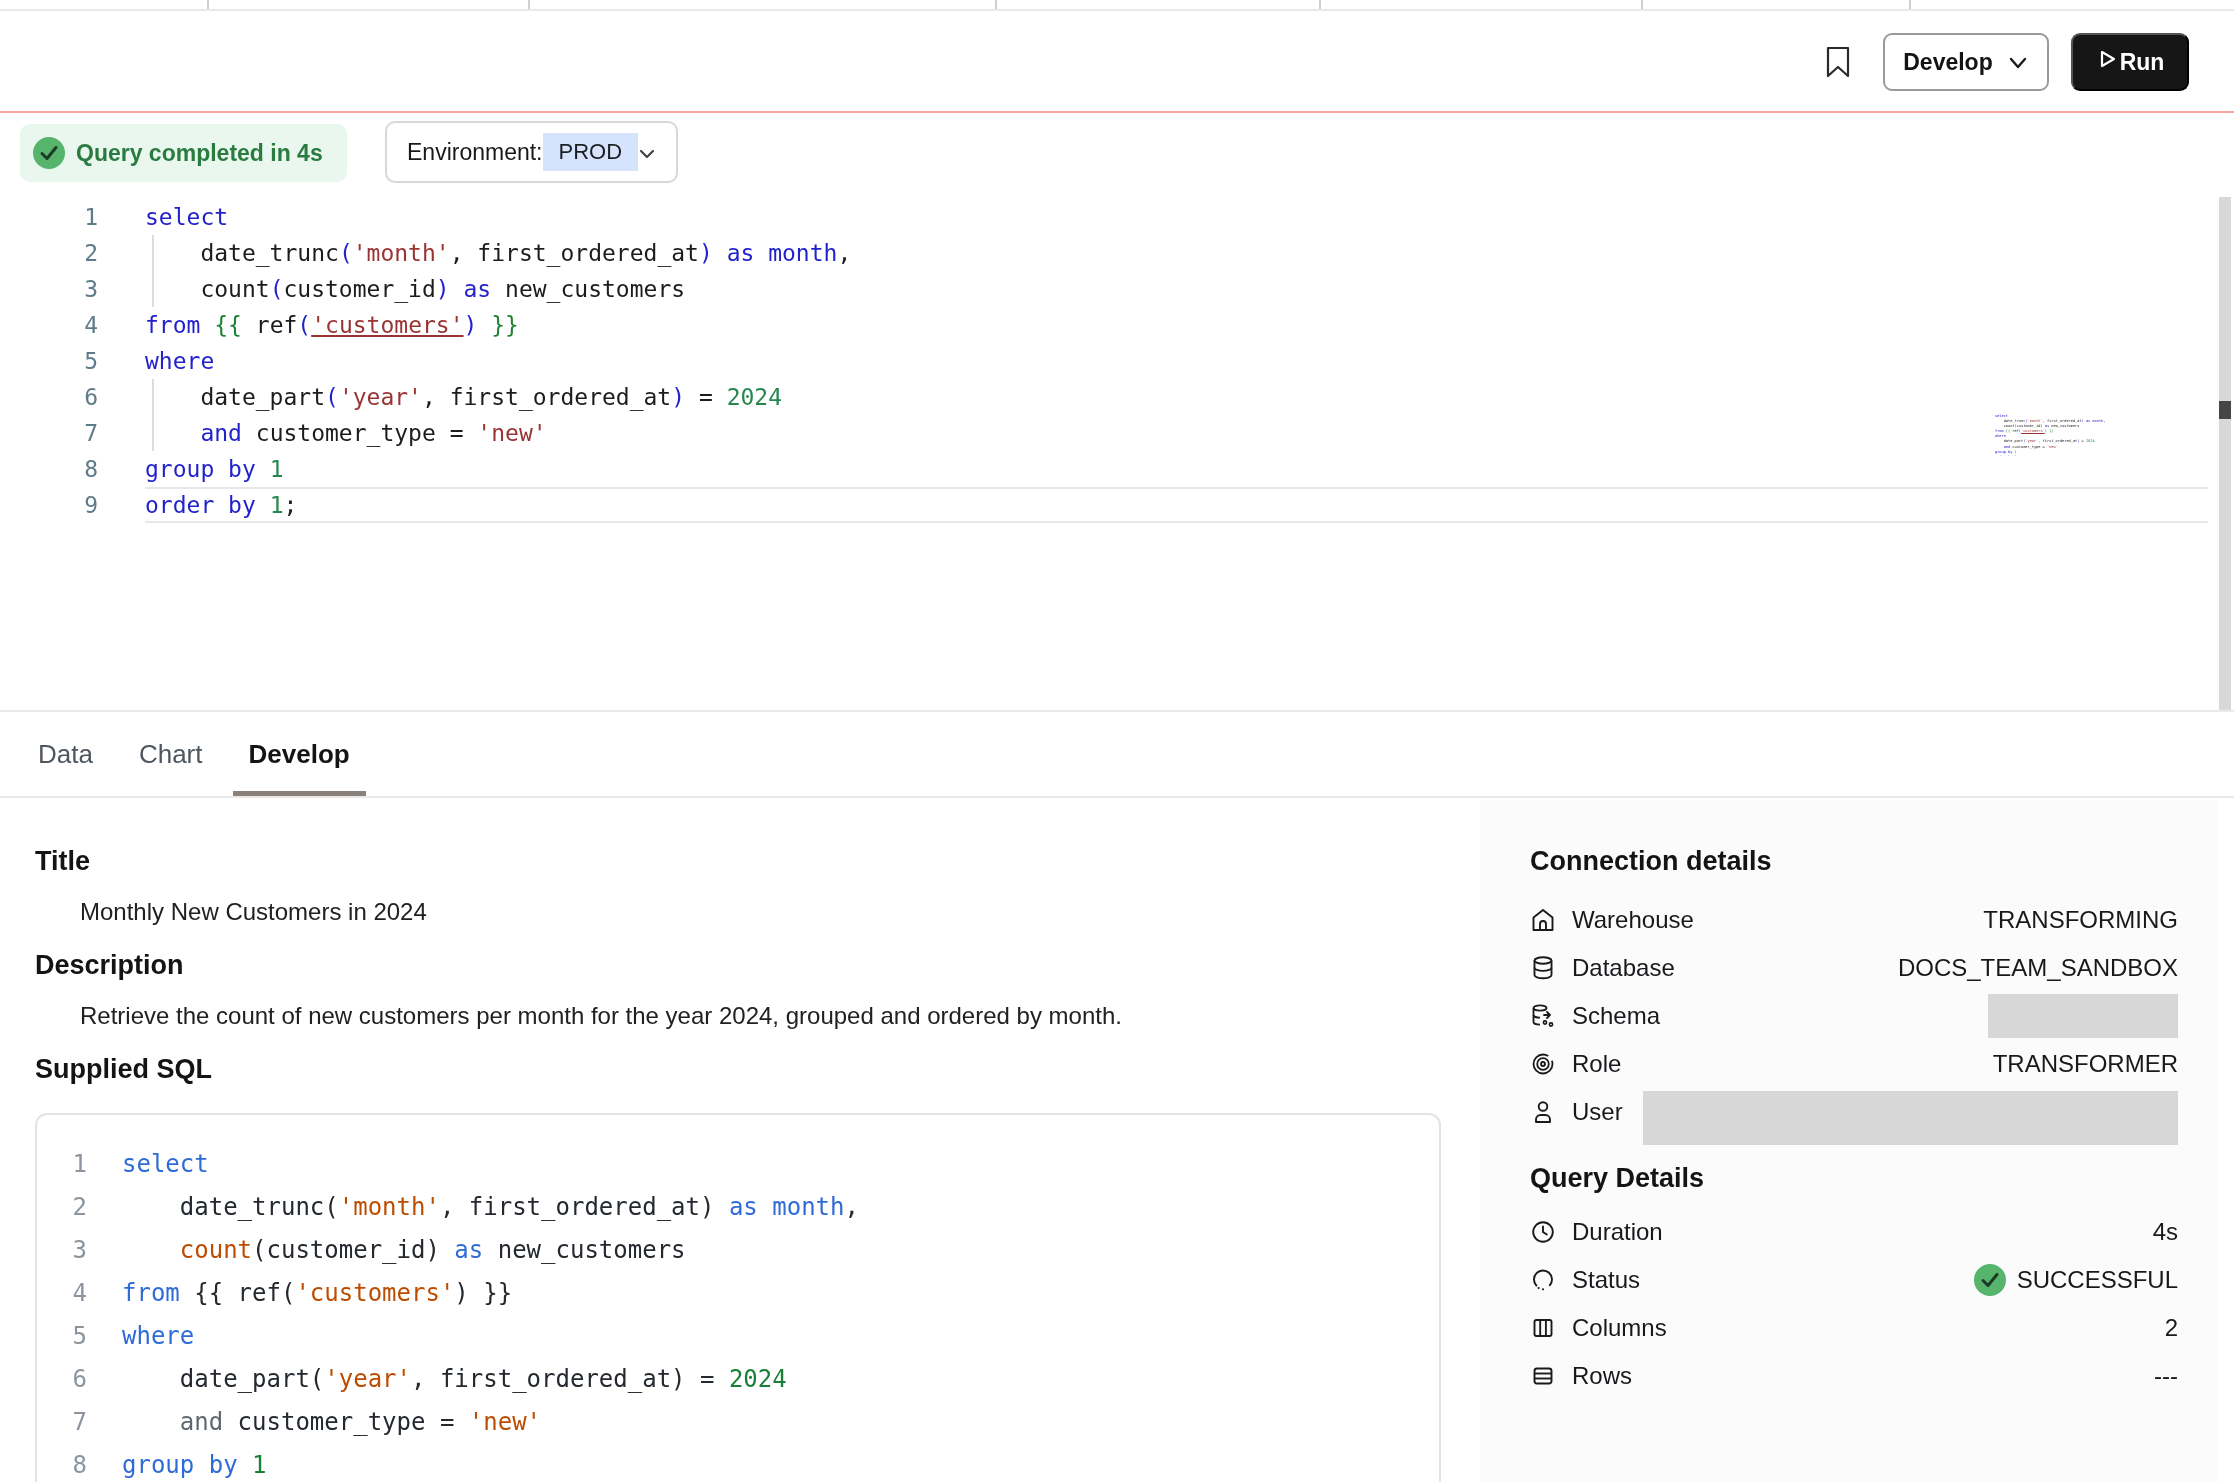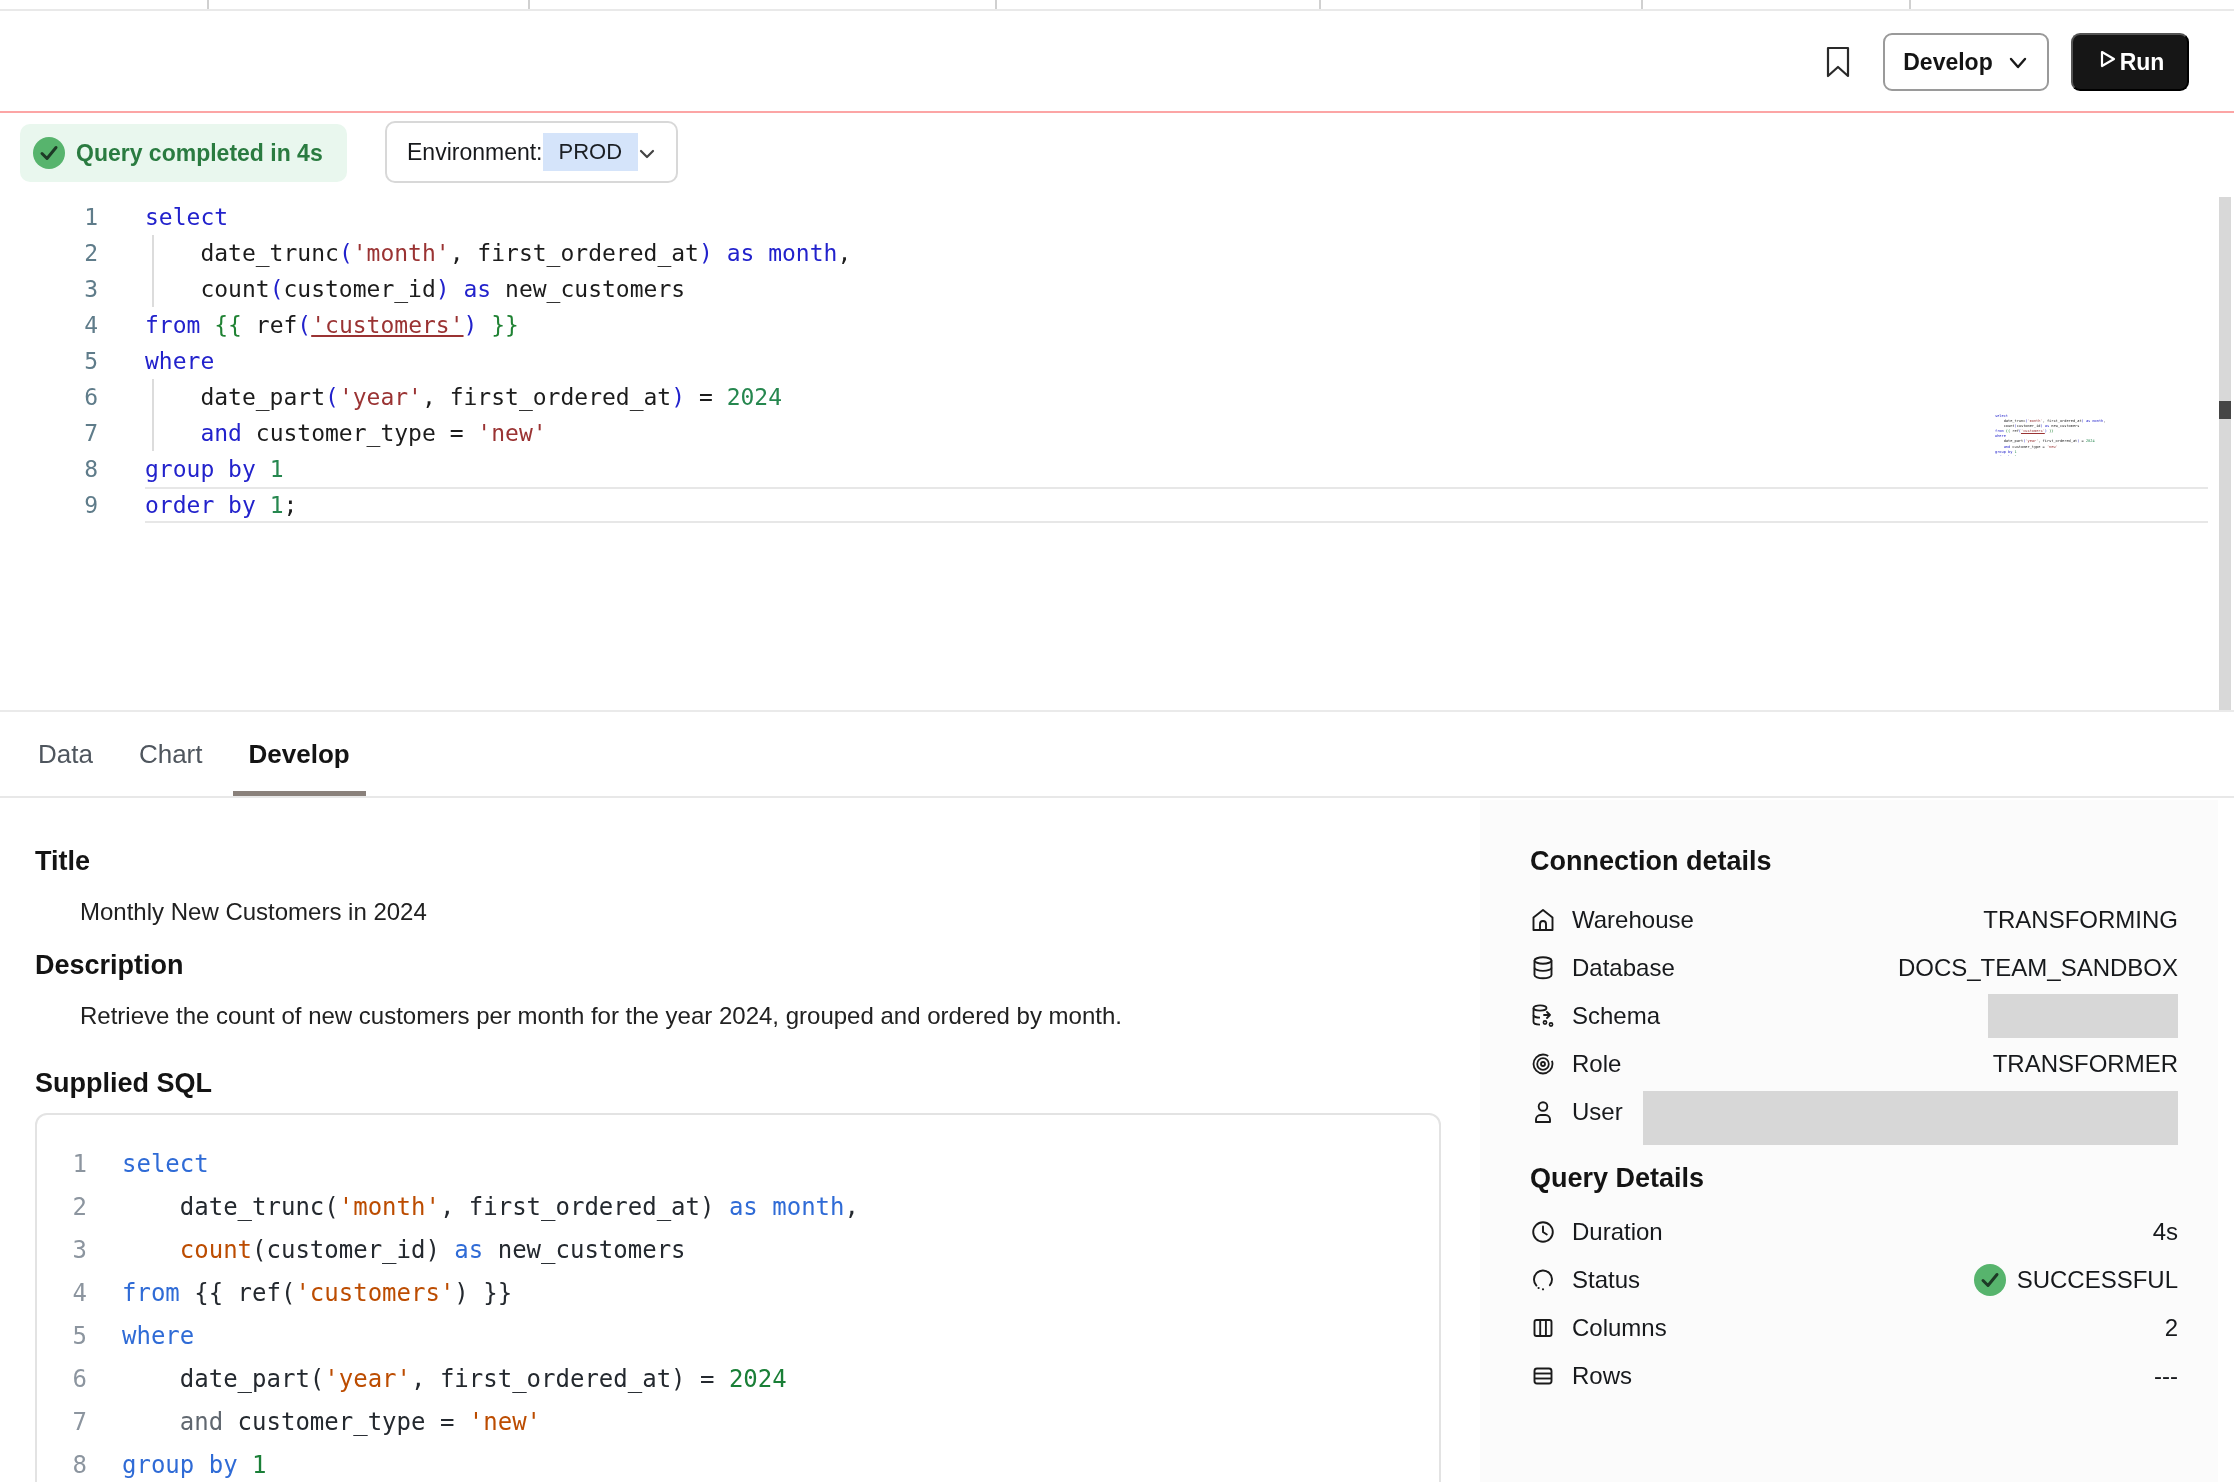--- a/index.html
+++ b/index.html
@@ -179,21 +179,21 @@
       <div class="tab">Chart</div>
       <div class="tab active">Develop</div>
     </div>
 
   <div class="content">
     <div class="left-pane">
       <div class="sec-h" style="top:46px">Title</div>
       <div class="sec-v" style="top:98px">Monthly New Customers in 2024</div>
       <div class="sec-h" style="top:150px">Description</div>
       <div class="sec-v" style="top:202px">Retrieve the count of new customers per month for the year 2024, grouped and ordered by month.</div>
-      <div class="sec-h" style="top:268px">Supplied SQL</div>
+      <div class="sec-h" style="top:254px">Supplied SQL</div>
       <div class="sql-block" id="sql-block">
           <div class="code-line"><span class="gutter">1</span><span class="codetext"><span class="tok-kb">select</span></span></div>
           <div class="code-line"><span class="gutter">2</span><span class="codetext"><span class="tok-p2">    date_trunc(</span><span class="tok-o">'month'</span><span class="tok-p2">, first_ordered_at) </span><span class="tok-kb">as month</span><span class="tok-p2">,</span></span></div>
           <div class="code-line"><span class="gutter">3</span><span class="codetext"><span class="tok-p2">    </span><span class="tok-o">count</span><span class="tok-p2">(customer_id) </span><span class="tok-kb">as</span><span class="tok-p2"> new_customers</span></span></div>
           <div class="code-line"><span class="gutter">4</span><span class="codetext"><span class="tok-kb">from</span><span class="tok-p2"> {{ ref(</span><span class="tok-o">'customers'</span><span class="tok-p2">) }}</span></span></div>
           <div class="code-line"><span class="gutter">5</span><span class="codetext"><span class="tok-kb">where</span></span></div>
           <div class="code-line"><span class="gutter">6</span><span class="codetext"><span class="tok-p2">    date_part(</span><span class="tok-o">'year'</span><span class="tok-p2">, first_ordered_at) = </span><span class="tok-n2">2024</span></span></div>
           <div class="code-line"><span class="gutter">7</span><span class="codetext"><span class="tok-p2">    </span><span class="tok-g">and</span><span class="tok-p2"> customer_type = </span><span class="tok-o">'new'</span></span></div>
           <div class="code-line"><span class="gutter">8</span><span class="codetext"><span class="tok-kb">group by</span><span class="tok-p2"> </span><span class="tok-n2">1</span></span></div>
         </div>

